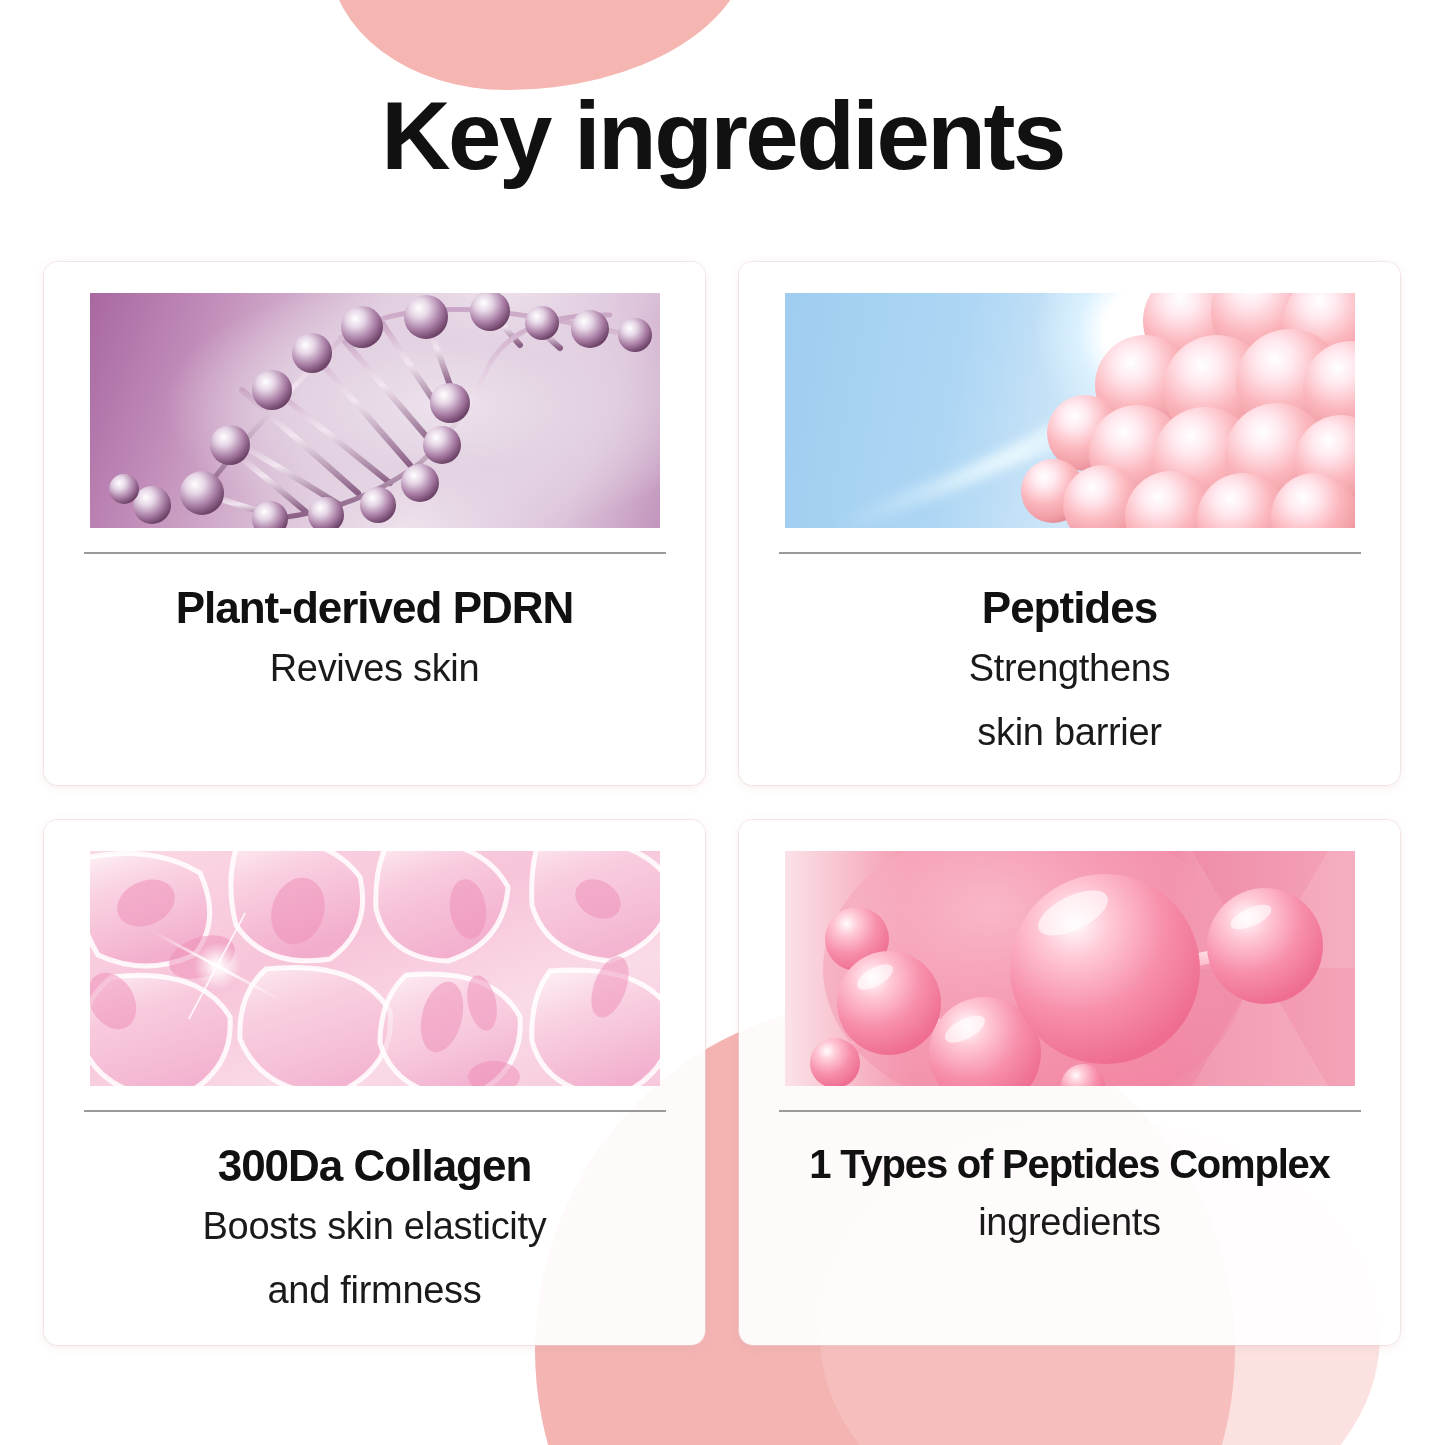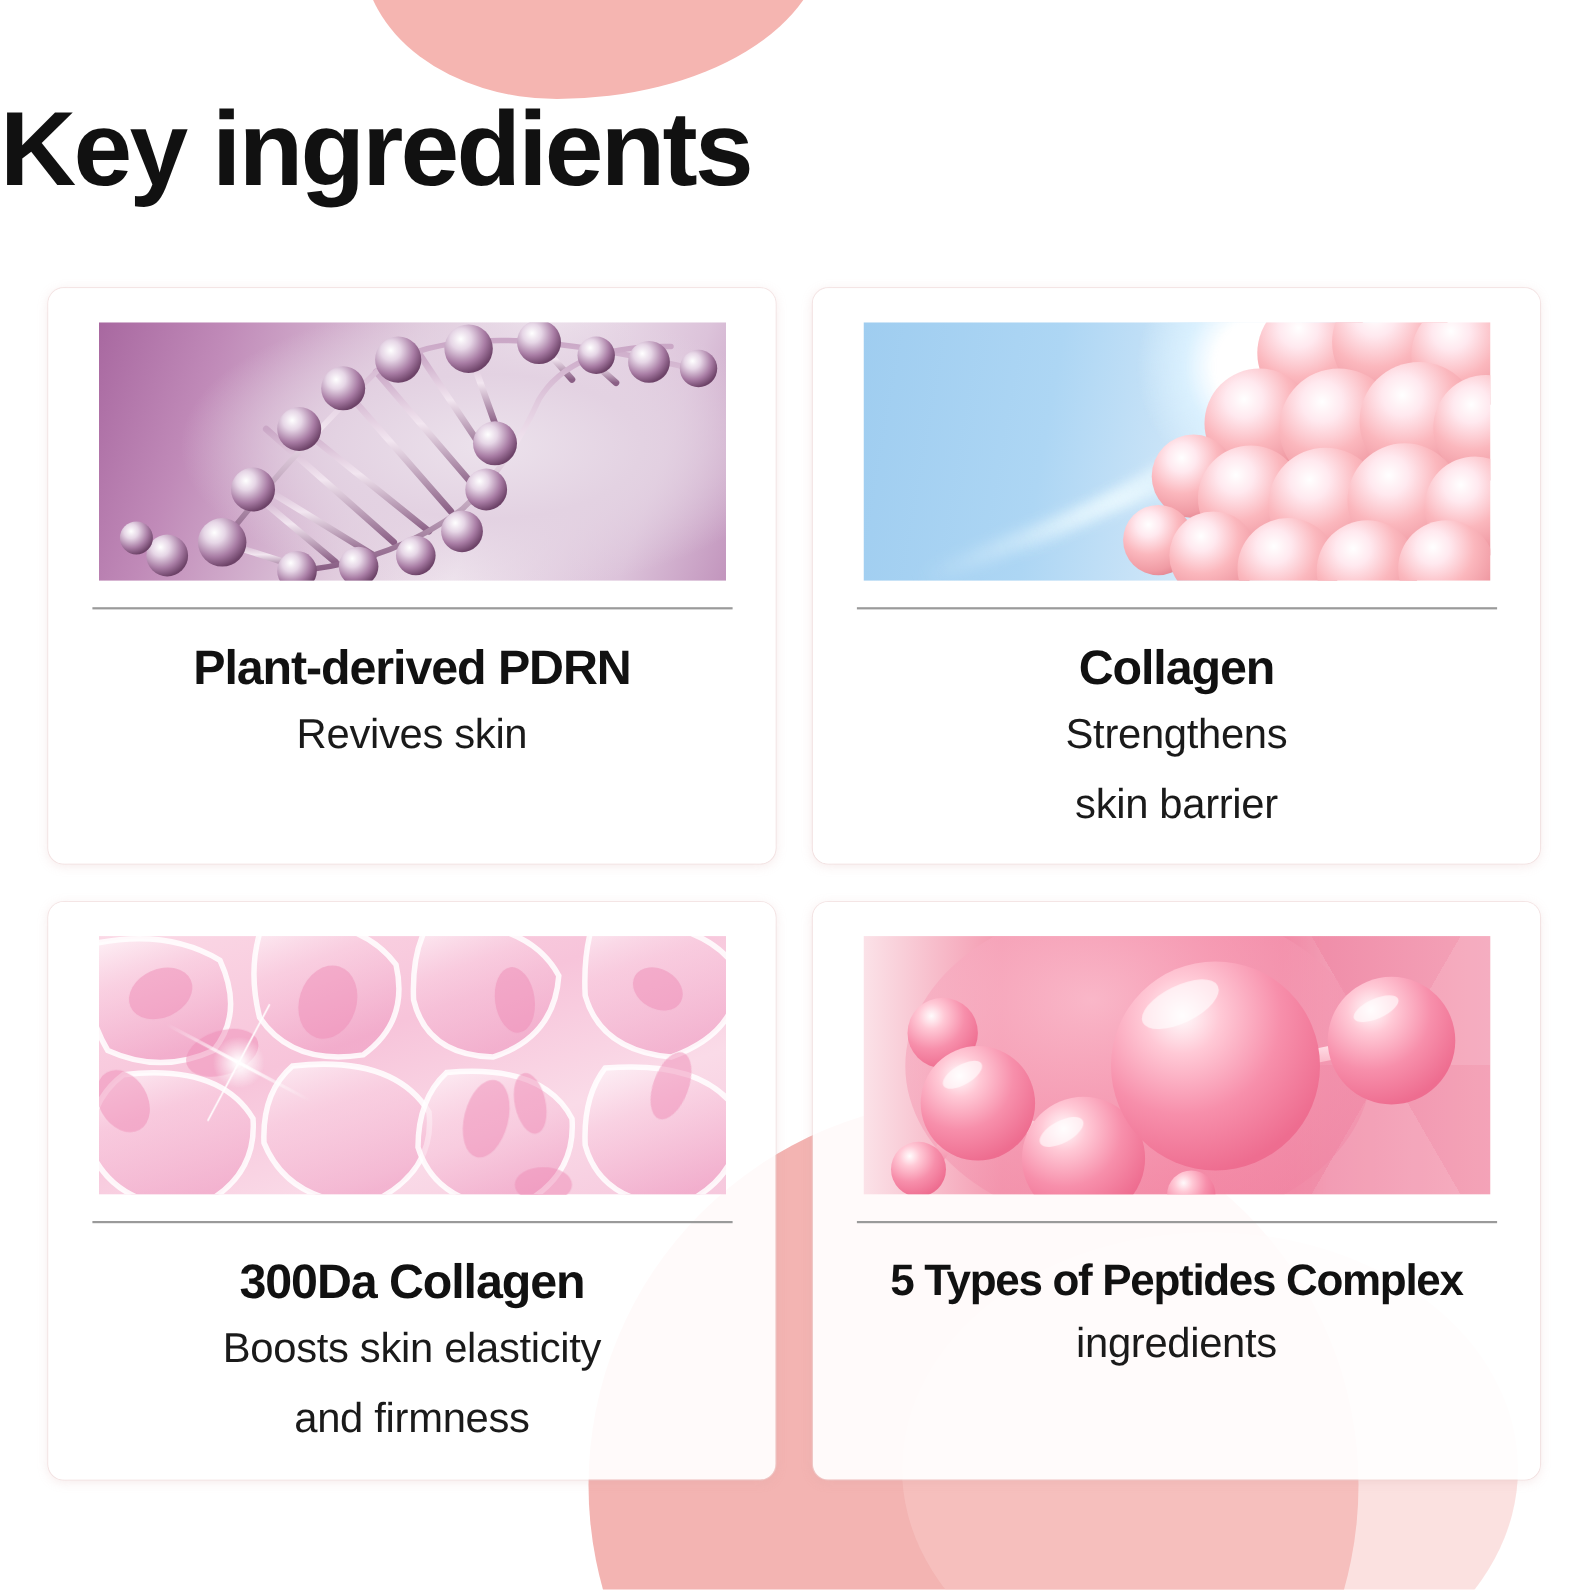--- a/index.html
+++ b/index.html
@@ -30,21 +30,21 @@
     left:820px; top:1120px;
     background:#f7c9c6;
     opacity:.55;
     border-radius:50%;
   }
 
   
   #title {
     position:absolute;
     top:88px; left:0; width:1445px;
-    text-align:left;
+    text-align:center;
     font-size:96px;
     font-weight:700;
     letter-spacing:-2.5px;
     color:#111111;
     line-height:1;
     z-index:5;
   }
 
   
   #grid {
@@ -272,21 +272,21 @@
           <circle cx="556" cy="168" r="46"></circle>
           <circle cx="268" cy="198" r="32"></circle>
             <circle cx="318" cy="212" r="40"></circle>
           <circle cx="386" cy="224" r="46"></circle>
             <circle cx="458" cy="226" r="46"></circle>
           <circle cx="530" cy="224" r="44"></circle>
         </g>
       </svg>
     </div>
     <div class="divider"></div>
-    <div class="card-title">Collagen</div>
+    <div class="card-title">Peptides</div>
     <div class="card-body">Strengthens</div>
     <div class="card-body">skin barrier</div>
   </div>
 
   <div class="card">
     <div class="card-media">
       <div class="col-bg"></div>
       <svg class="col-svg" viewBox="0 0 570 235" preserveAspectRatio="none">
         <defs>
           <linearGradient id="cellg" x1="0" y1="0" x2="0.4" y2="1">
@@ -368,17 +368,17 @@
         </g>
         <g fill="#ffffff" opacity=".6">
           <ellipse cx="288" cy="62" rx="38" ry="17" transform="rotate(-26 288 62)"></ellipse>
           <ellipse cx="180" cy="178" rx="22" ry="10" transform="rotate(-28 180 178)"></ellipse>
           <ellipse cx="466" cy="66" rx="22" ry="9" transform="rotate(-24 466 66)"></ellipse>
           <ellipse cx="90" cy="126" rx="20" ry="9" transform="rotate(-30 90 126)"></ellipse>
         </g>
       </svg>
     </div>
     <div class="divider"></div>
-    <div class="card-title small">5 Types of Peptides Complex</div>
+    <div class="card-title small">1 Types of Peptides Complex</div>
     <div class="card-body">ingredients</div>
   </div>
 
 </div>
 
 </body></html>

